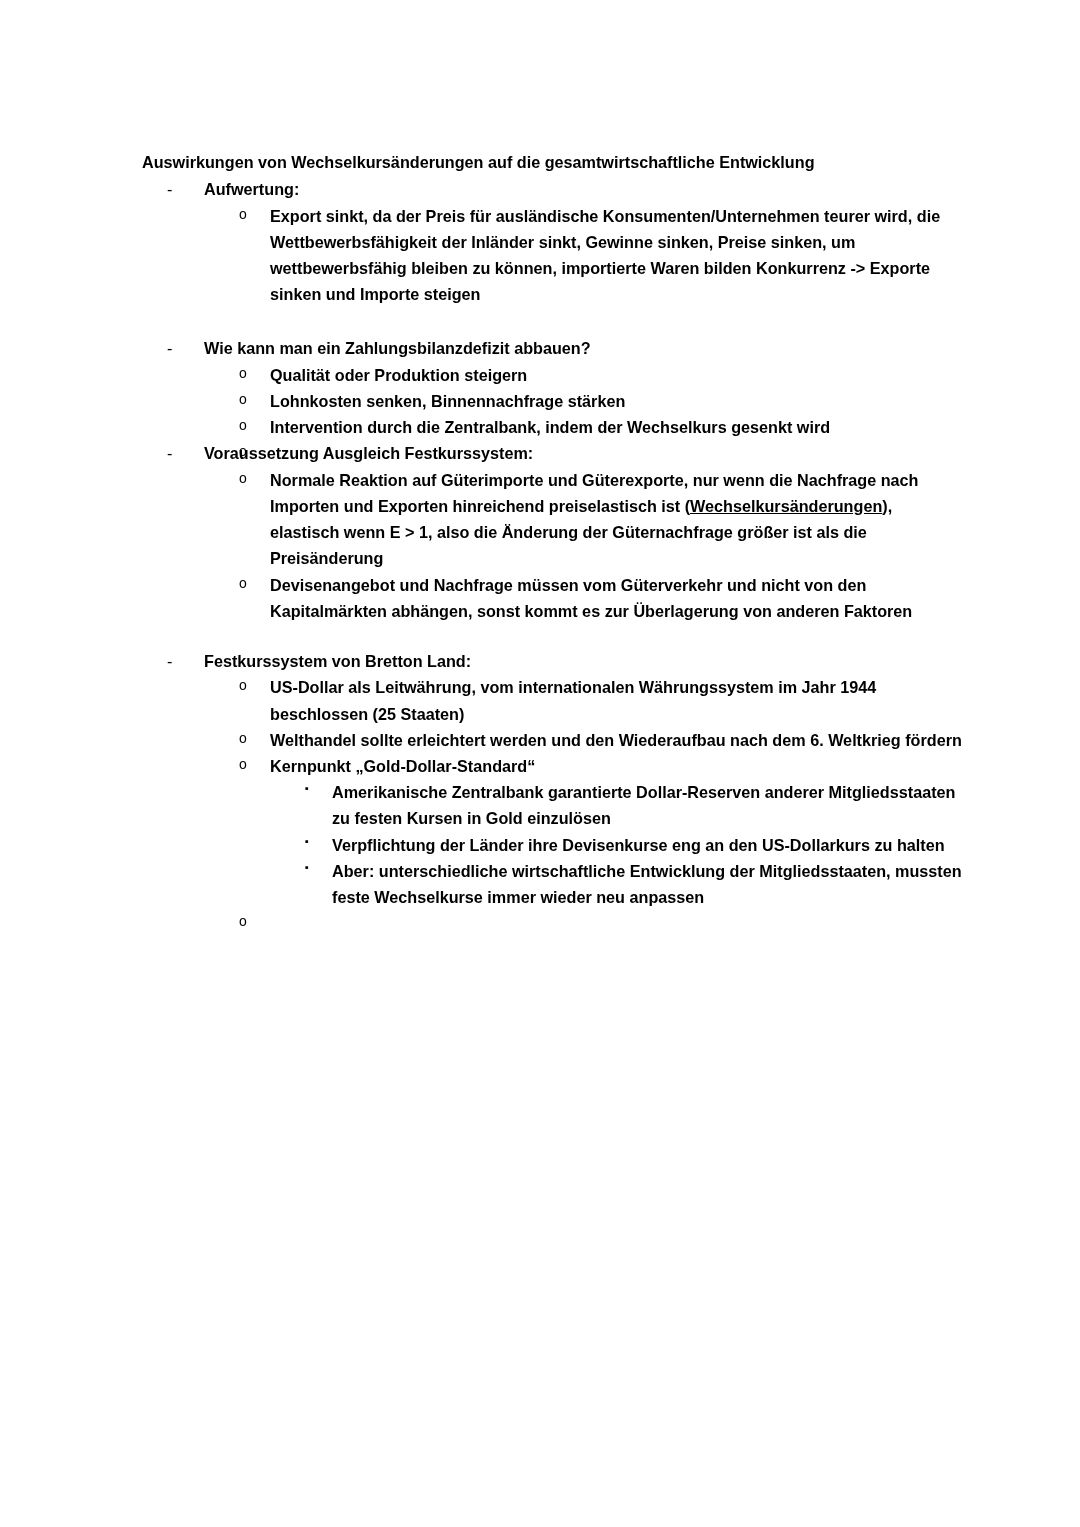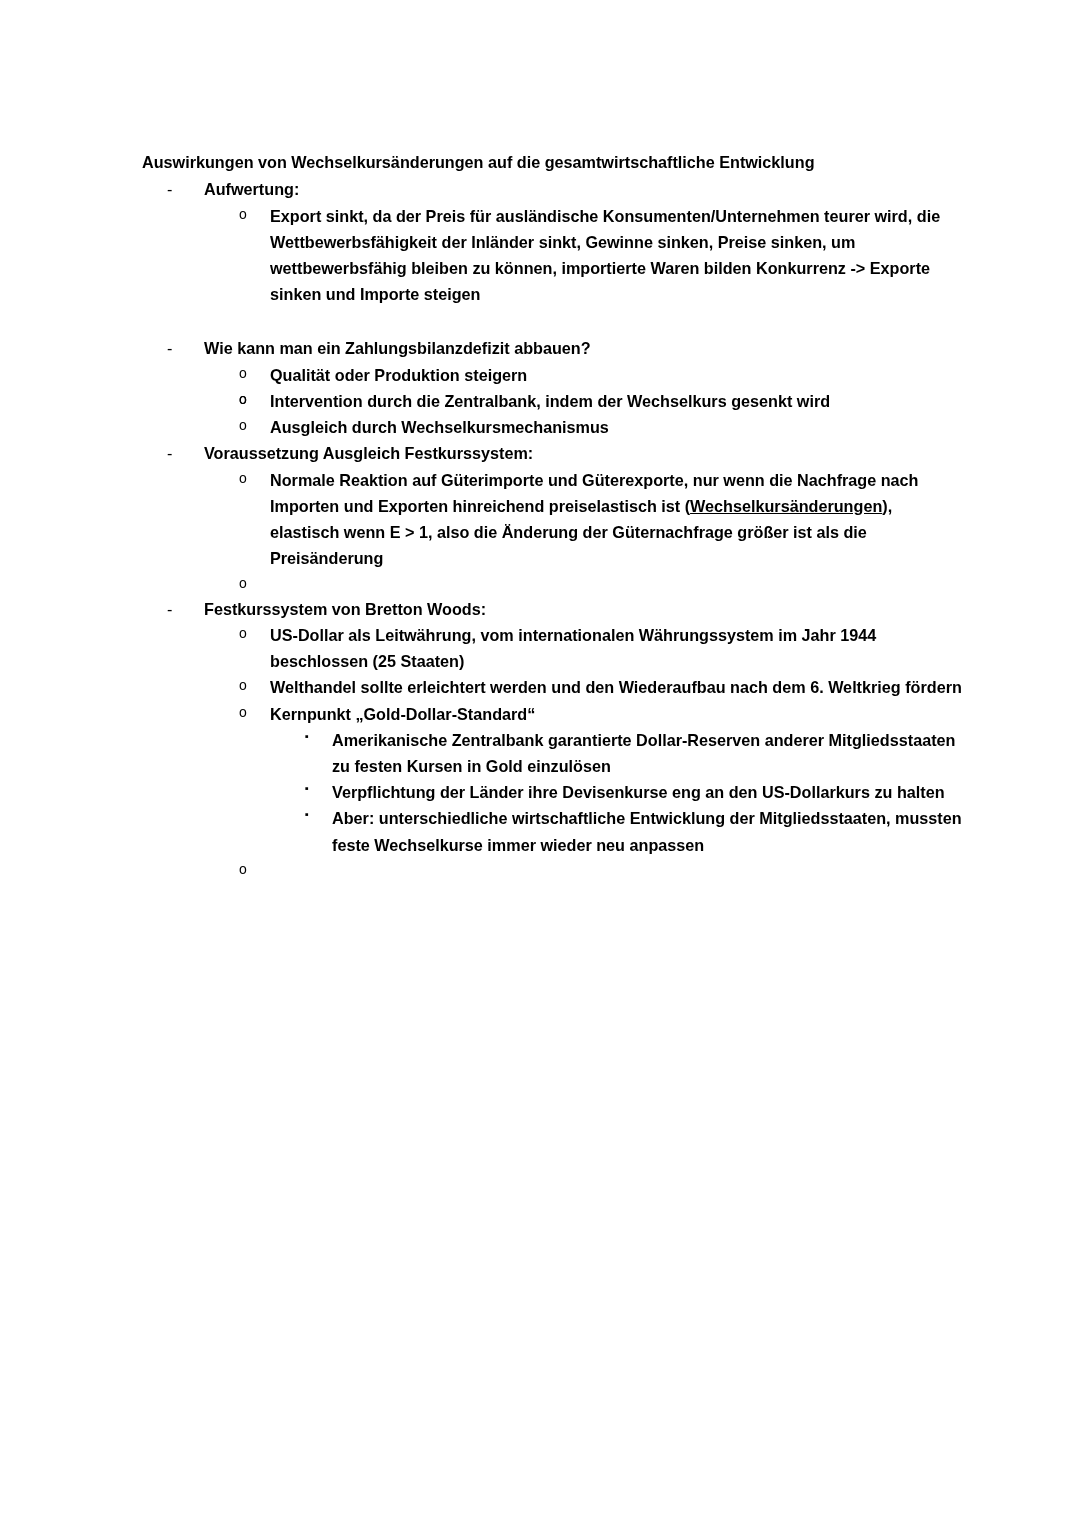--- a/index.html
+++ b/index.html
@@ -103,52 +103,53 @@
       <span class="text">Wie kann man ein Zahlungsbilanzdefizit abbauen?</span>
     </div>
 
     <div class="lvl2">
       <span class="marker">o</span>
       <span class="text">Qualität oder Produktion steigern</span>
     </div>
 
     <div class="lvl2">
       <span class="marker">o</span>
+      <span class="text">Lohnkosten senken, Binnennachfrage stärken</span>
     </div>
 
     <div class="lvl2">
       <span class="marker">o</span>
       <span class="text">Intervention durch die Zentralbank, indem der Wechselkurs gesenkt wird</span>
     </div>
 
     <div class="lvl2">
       <span class="marker">o</span>
-      <span class="text">Ausgleich durch Wechselkursmechanismus</span>
     </div>
 
     <div class="lvl1">
       <span class="marker">-</span>
       <span class="text">Voraussetzung Ausgleich Festkurssystem:</span>
     </div>
 
     <div class="lvl2">
       <span class="marker">o</span>
       <span class="text"><span>Normale Reaktion auf Güterimporte und Güterexporte, nur wenn die Nachfrage nach Importen und Exporten hinreichend preiselastisch ist (</span><span class="underline">Wechselkursänderungen</span><span>), elastisch wenn E &gt; 1, also die Änderung der Güternachfrage größer ist als die Preisänderung</span></span>
     </div>
 
     <div class="lvl2">
       <span class="marker">o</span>
+      <span class="text">Devisenangebot und Nachfrage müssen vom Güterverkehr und nicht von den Kapitalmärkten abhängen, sonst kommt es zur Überlagerung von anderen Faktoren</span>
     </div>
 
     <div class="block-gap"></div>
 
 
     <div class="lvl1">
       <span class="marker">-</span>
-      <span class="text">Festkurssystem von Bretton Woods:</span>
+      <span class="text">Festkurssystem von Bretton Land:</span>
     </div>
 
     <div class="lvl2">
       <span class="marker">o</span>
       <span class="text">US-Dollar als Leitwährung, vom internationalen Währungssystem im Jahr 1944 beschlossen (25 Staaten)</span>
     </div>
 
     <div class="lvl2">
       <span class="marker">o</span>
       <span class="text">Welthandel sollte erleichtert werden und den Wiederaufbau nach dem 6. Weltkrieg fördern</span>

